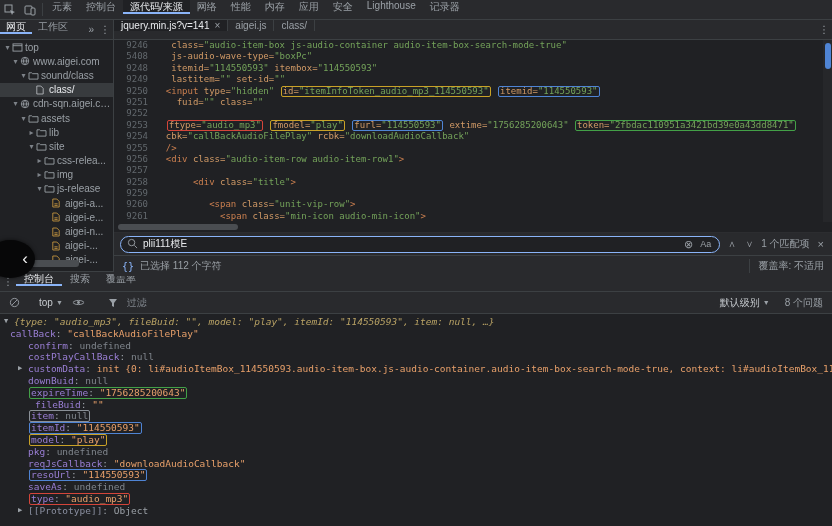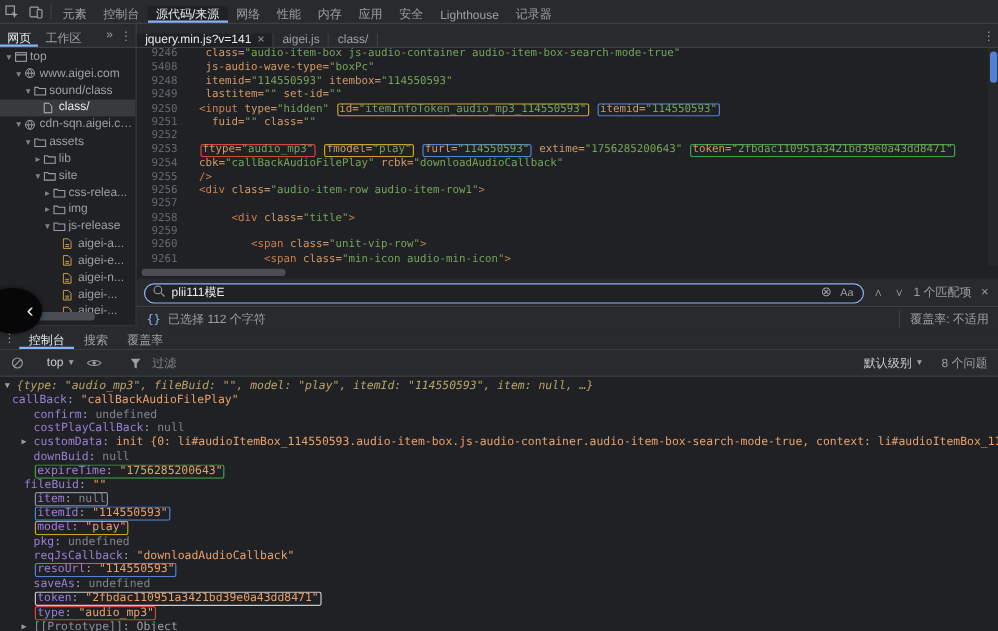--- a/index.html
+++ b/index.html
@@ -4,21 +4,21 @@
 <style>
   html,body{margin:0;padding:0;width:832px;height:526px;overflow:hidden;background:#202124;
     font-family:"Liberation Sans",sans-serif;color:#9aa0a6;}
   .devtools{position:relative;width:832px;height:526px;display:flex;flex-direction:column;font-size:10px;}
 
   
   .top-bar{height:19px;flex:0 0 auto;background:#292a2d;border-bottom:1px solid #3c4043;display:flex;align-items:stretch;}
   .icon-btn{display:flex;align-items:center;justify-content:center;padding:0 4px;color:#9aa0a6;}
   .icon-btn svg{display:block;}
   .vsep{width:1px;background:#3c4043;margin:3px 2px;}
-  .tabs{display:flex;align-items:flex-end;}
+  .tabs{display:flex;align-items:flex-start;}
   .top-tab{padding:0 7px;display:flex;align-items:center;color:#9aa0a6;cursor:default;white-space:nowrap;}
   .top-tab.sel{background:#202124;color:#e8eaed;box-shadow:inset 0 -2px 0 #8ab4f8;}
 
   
   .row2{height:19px;flex:0 0 auto;display:flex;background:#292a2d;border-bottom:1px solid #3c4043;}
   .sidebar-header{width:113px;flex:0 0 auto;display:flex;align-items:stretch;border-right:1px solid #3c4043;}
   .pane-tab{padding:0 6px;display:flex;align-items:center;white-space:nowrap;}
   .pane-tab.sel{color:#e8eaed;box-shadow:inset 0 -2px 0 #8ab4f8;}
   .chev-more,.dots{display:flex;align-items:center;padding:0 3px;color:#9aa0a6;font-size:10px;}
   .filetabs-wrap{flex:1;display:flex;align-items:stretch;min-width:0;}
@@ -410,29 +410,28 @@
       <span class="issues">8 个问题</span>
     </div>
     <div id="console-log" class="console-log">
         <div class="con-row" style="padding-left: 4px;"><span class="con-exp">▼</span><span class="con-preview">{type: "audio_mp3", fileBuid: "", model: "play", itemId: "114550593", item: null, …}</span></div>
         <div class="con-row" style=""><span class="con-exp"></span><span class="con-key">callBack</span><span class="con-colon">: </span><span class="con-val-str">"callBackAudioFilePlay"</span></div>
         <div class="con-row" style="padding-left: 18px;"><span class="con-exp"></span><span class="con-key">confirm</span><span class="con-colon">: </span><span class="con-val-und">undefined</span></div>
         <div class="con-row" style="padding-left: 18px;"><span class="con-exp"></span><span class="con-key">costPlayCallBack</span><span class="con-colon">: </span><span class="con-val-und">null</span></div>
         <div class="con-row" style="padding-left: 18px;"><span class="con-exp">▶</span><span class="con-key">customData</span><span class="con-colon">: </span><span class="con-val-obj">init {0: li#audioItemBox_114550593.audio-item-box.js-audio-container.audio-item-box-search-mode-true, context: li#audioItemBox_114550593.audio-item-box.js-audio-container…}</span></div>
         <div class="con-row" style="padding-left: 18px;"><span class="con-exp"></span><span class="con-key">downBuid</span><span class="con-colon">: </span><span class="con-val-und">null</span></div>
         <div class="con-row" style="padding-left: 18px;"><span class="con-exp"></span><span class="anno-box" style="border-color: rgb(67, 160, 71);"><span class="con-key">expireTime</span><span class="con-colon">: </span><span class="con-val-str">"1756285200643"</span></span></div>
-        <div class="con-row" style="padding-left: 10px;"><span class="con-exp"></span><span class="con-key">fileBuid</span><span class="con-colon">: </span><span class="con-val-str">""</span></div>
+        <div class="con-row" style="padding-left: 25px;"><span class="con-exp"></span><span class="con-key">fileBuid</span><span class="con-colon">: </span><span class="con-val-str">""</span></div>
         <div class="con-row" style="padding-left: 18px;"><span class="con-exp"></span><span class="anno-box" style="border-color: rgb(138, 144, 151);"><span class="con-key">item</span><span class="con-colon">: </span><span class="con-val-und">null</span></span></div>
         <div class="con-row" style="padding-left: 18px;"><span class="con-exp"></span><span class="anno-box" style="border-color: rgb(79, 132, 212);"><span class="con-key">itemId</span><span class="con-colon">: </span><span class="con-val-str">"114550593"</span></span></div>
         <div class="con-row" style="padding-left: 18px;"><span class="con-exp"></span><span class="anno-box" style="border-color: rgb(201, 162, 39);"><span class="con-key">model</span><span class="con-colon">: </span><span class="con-val-str">"play"</span></span></div>
         <div class="con-row" style="padding-left: 18px;"><span class="con-exp"></span><span class="con-key">pkg</span><span class="con-colon">: </span><span class="con-val-und">undefined</span></div>
         <div class="con-row" style="padding-left: 18px;"><span class="con-exp"></span><span class="con-key">reqJsCallback</span><span class="con-colon">: </span><span class="con-val-str">"downloadAudioCallback"</span></div>
         <div class="con-row" style="padding-left: 18px;"><span class="con-exp"></span><span class="anno-box" style="border-color: rgb(79, 132, 212);"><span class="con-key">resoUrl</span><span class="con-colon">: </span><span class="con-val-str">"114550593"</span></span></div>
         <div class="con-row" style="padding-left: 18px;"><span class="con-exp"></span><span class="con-key">saveAs</span><span class="con-colon">: </span><span class="con-val-und">undefined</span></div>
-        <div class="con-row" style="padding-left: 18px;"><span class="con-exp"></span><span class="anno-box" style="border-color: rgb(196, 201, 206);"><span class="con-key">token</span><span class="con-colon">: </span><span class="con-val-str">"2fbdac110951a3421bd39e0a43dd8471"</span></span></div>
         <div class="con-row" style="padding-left: 18px;"><span class="con-exp"></span><span class="anno-box" style="border-color: rgb(212, 69, 58);"><span class="con-key">type</span><span class="con-colon">: </span><span class="con-val-str">"audio_mp3"</span></span></div>
         <div class="con-row" style="padding-left: 18px;"><span class="con-exp">▶</span><span class="con-key dim">[[Prototype]]</span><span class="con-colon">: </span><span class="con-val-proto">Object</span></div>
       </div>
   </section>
 
 </div>
 
 <div class="overlay-chevron">
   <span>‹</span>
 </div>

